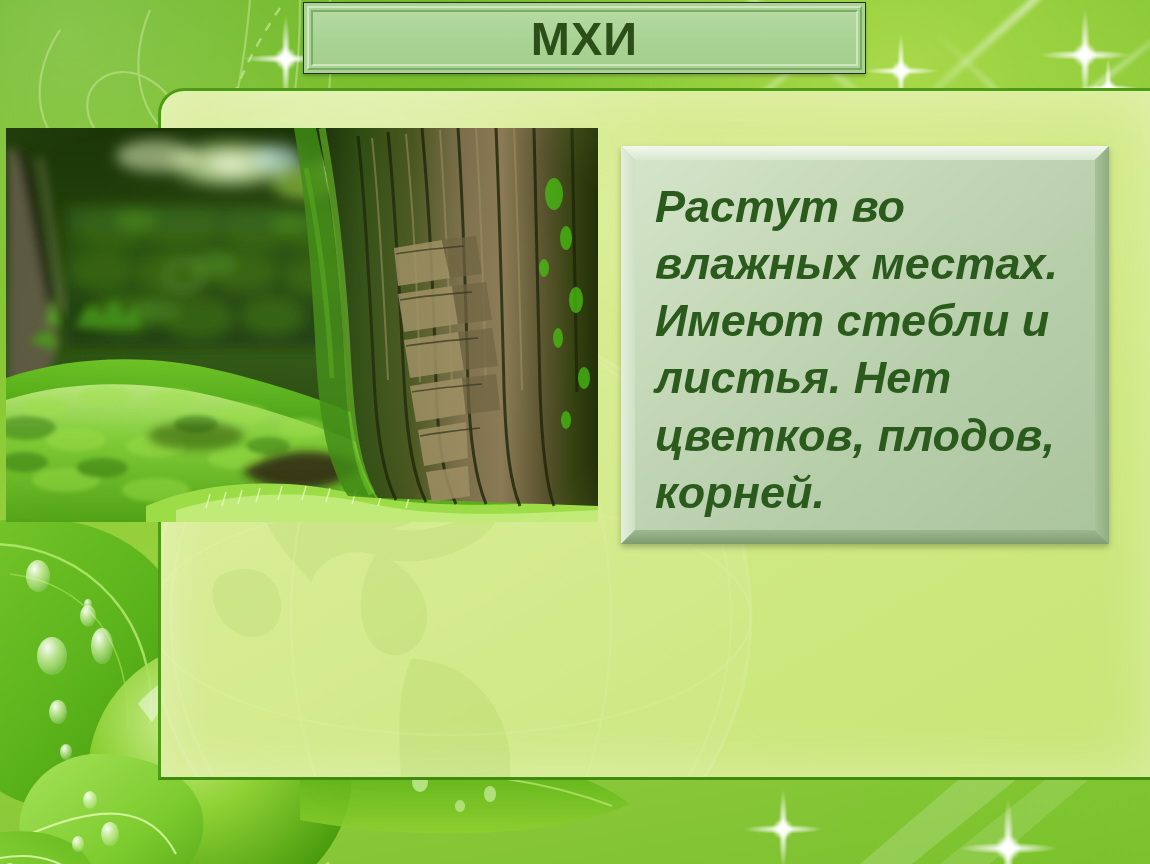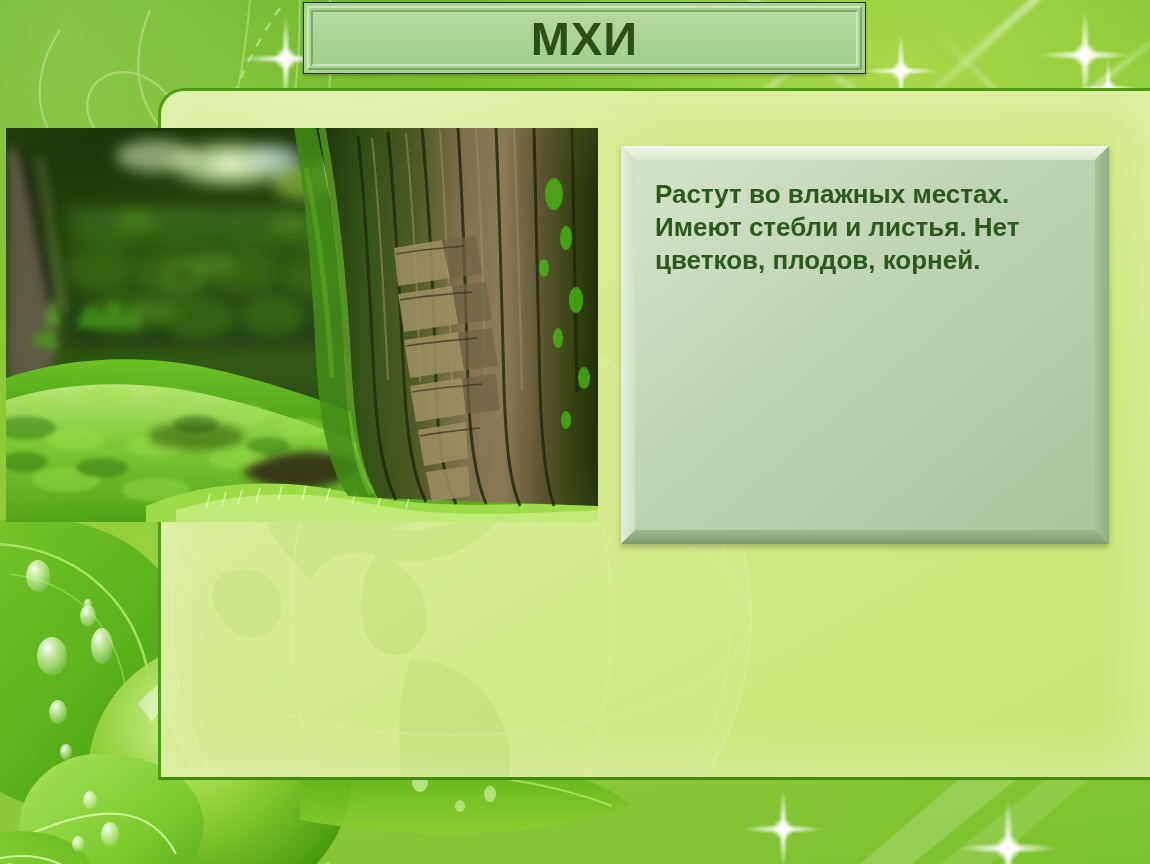--- a/index.html
+++ b/index.html
@@ -208,21 +208,22 @@
   .tb-face {
     position: absolute;
     inset: 14px;
     background: linear-gradient(140deg, #d4e4c9 0%, #c6d9b9 30%, #b7ceab 62%, #abc59e 100%);
     padding: 18px 20px 14px 20px;
     box-sizing: border-box;
   }
   .tb-text {
     font-family: "Liberation Sans", sans-serif;
     font-weight: bold;
-    font-size: 26px;
+    font-style: italic;
+    font-size: 45px;
     line-height: 1.27;
     color: #2b5a1d;
     white-space: pre-line;
   }
 
   
   .leaves {
     position: absolute;
     left: -30px;
     bottom: -40px;

